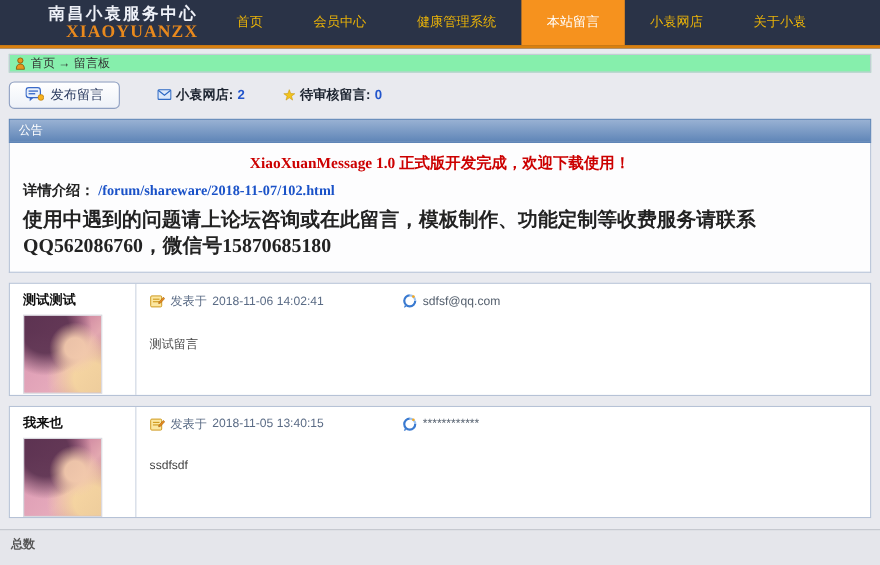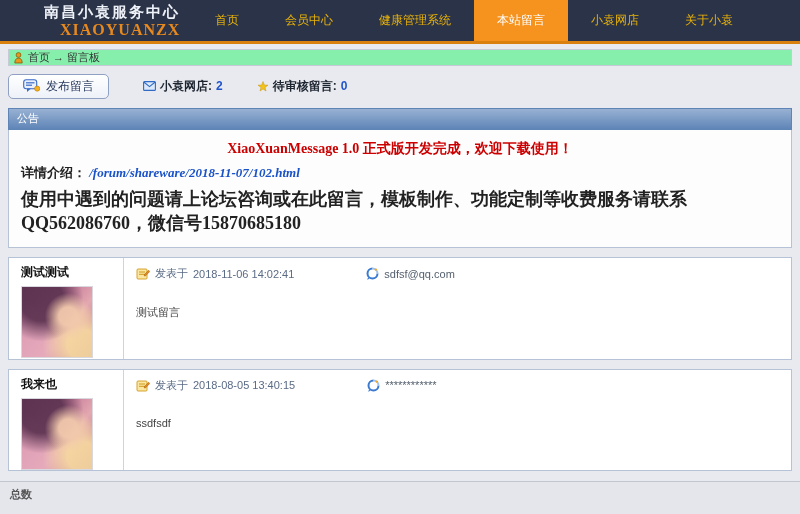--- a/index.html
+++ b/index.html
@@ -63,21 +63,21 @@
     border:1px solid #5f85b7;
     color:#fff; font-size:11px; padding:2px 8px 3px;
   }
   .panel-body {
     border:1px solid #b6c2d6; border-top:none; background:#fdfdfe;
     padding:7px 12px 12px;
     font-family:"Liberation Serif", serif;
   }
   .ann-headline { color:#cc0000; font-weight:bold; font-size:14px; margin:3px 0 6px;text-align:center; }
   .ann-detail { font-size:13px; font-weight:bold; color:#222; margin-bottom:5px; }
-  .ann-link { color:#1a52c8; text-decoration:none; cursor:pointer;font-style:italic; }
+  .ann-link { color:#1a52c8; text-decoration:none; cursor:pointer; }
   .ann-note { font-size:18px; font-weight:bold; color:#222; }
 
   
   .msg-card {
     margin:9px 8px 0; background:#fff; border:1px solid #b6c2d6;
     display:flex; height:146px; overflow:hidden;
   }
   .msg-left { width:114px; flex:0 0 114px; padding:6px 0 0 12px; }
   .msg-name { font-weight:bold; font-size:12px; color:#101010; margin-bottom:5px; }
   .avatar {
@@ -241,21 +241,21 @@
         <div class="head-group">
           <span>
             <svg width="14" height="13" viewBox="0 0 14 13">
               <rect x="1" y="2" width="10" height="10" rx="1" fill="#fbe7a2" stroke="#cf9a1d" stroke-width="0.9"></rect>
               <rect x="3" y="4.5" width="6" height="1" fill="#cf9a1d"></rect>
               <rect x="3" y="6.8" width="6" height="1" fill="#cf9a1d"></rect>
               <path d="M8.5 7.5 L12.6 3.2 L13.8 4.4 L9.7 8.7 L8.2 9 Z" fill="#e8891d" stroke="#9a5c08" stroke-width="0.5"></path>
             </svg>
           </span>
           <span>发表于</span>
-          <span>2018-08-05 13:40:15</span>
+          <span>2018-11-05 13:40:15</span>
         </div>
         <div class="head-group contact">
           <span>
             <svg width="13" height="13" viewBox="0 0 13 13">
               <path d="M11.5 6.5 A5 5 0 1 1 6.5 1.5" fill="none" stroke="#3a7ad0" stroke-width="2"></path>
               <path d="M6.5 1.5 A5 5 0 0 1 11.5 6.5" fill="none" stroke="#9ec3ef" stroke-width="2"></path>
               <path d="M3.5 11.8 L1.2 12.8 L2 10.4 Z" fill="#3a7ad0"></path>
               <circle cx="9.8" cy="2.6" r="1.2" fill="#f6a81e"></circle>
             </svg>
           </span>

